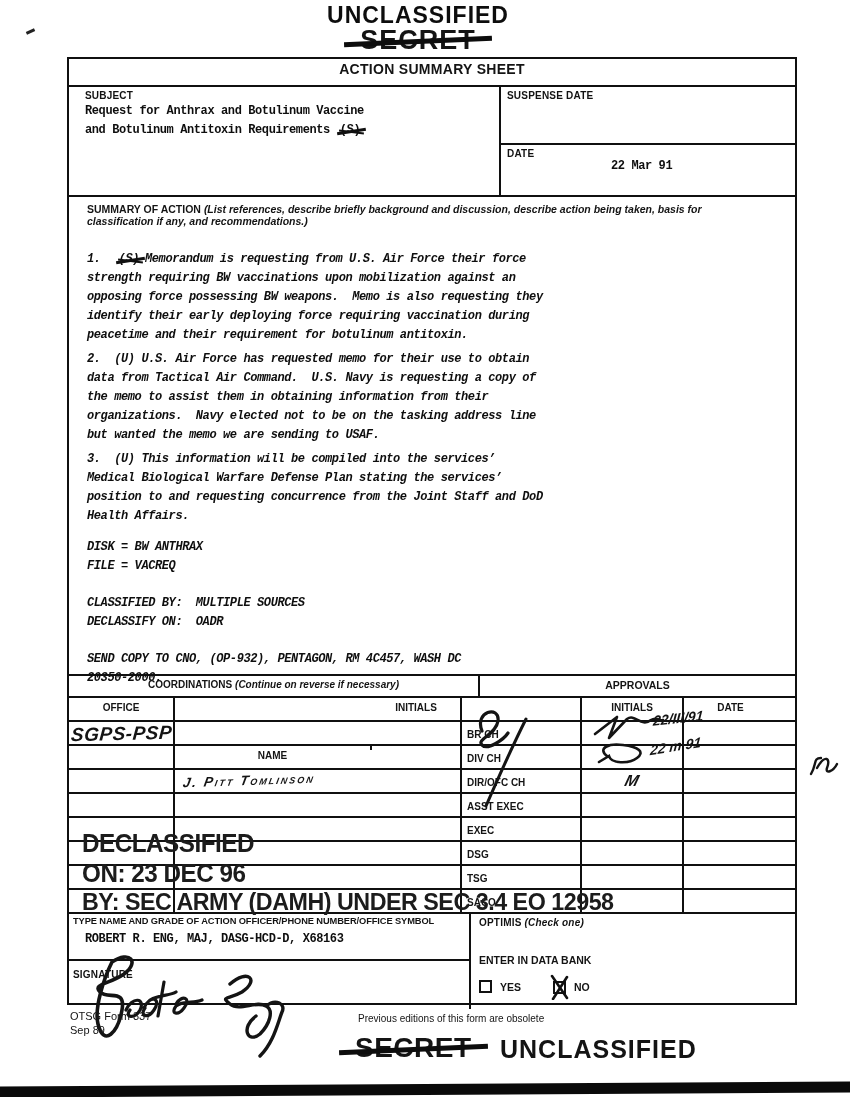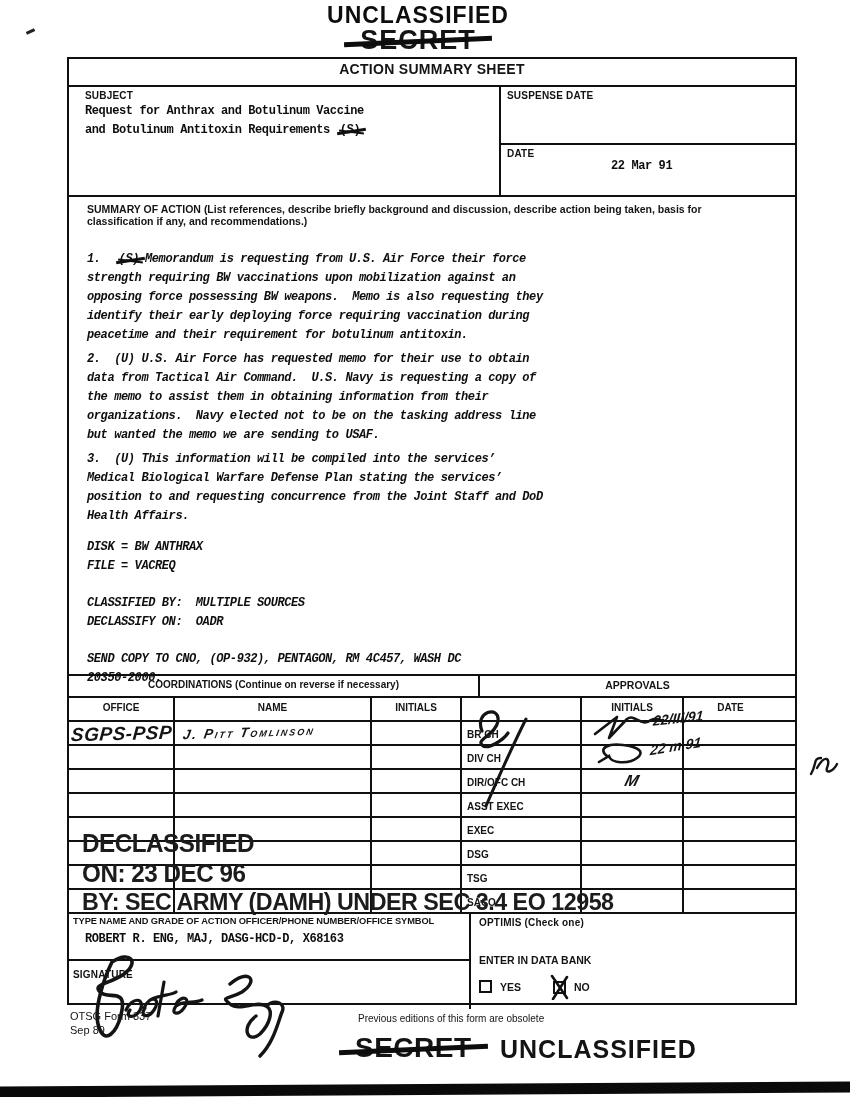--- a/index.html
+++ b/index.html
@@ -31,21 +31,21 @@
   .flabel { font-size:10px; font-weight:700; letter-spacing:0.2px; color:#121212; }
   .typed { font-family:"Liberation Mono","DejaVu Sans Mono",monospace; font-weight:700;
            font-size:12px; line-height:19px; color:#0e0e0e; letter-spacing:-0.4px; }
   .prewrap { white-space:pre-wrap; }
 
   .subject-text { margin-top:1px; }
   .date-value { position:absolute; left:110px; top:12px; }
 
   .summary-cell { height:477px; box-sizing:border-box; padding:6px 14px 0 18px; overflow:visible; }
   .summary-label { font-size:10.5px; font-weight:700; width:680px; }
-  .paren { font-weight:700; }
+  .paren { font-style:italic; font-weight:700; }
   .body-text { margin-top:23px;font-style:italic; }
   .pblock { margin:0; }
   .mt5 { margin-top:5px; } .mt12 { margin-top:12px; } .mt18 { margin-top:18px; }
 
   .struck { position:relative; display:inline-block; margin:0 6px 0 10px; }
   .struck::after { content:""; position:absolute; left:-3px; right:-6px; top:45%; height:3px;
                    background:#101010; transform:rotate(-9deg); }
   .struck::before { content:""; position:absolute; left:-1px; right:-4px; top:55%; height:2px;
                     background:#101010; transform:rotate(7deg); }
   .pnum { margin-right:8px; }
@@ -53,21 +53,21 @@
   
   .coord-table { border-top:2px solid #101010; box-sizing:border-box; }
   .t-row { display:flex; }
   .t-head1 { height:20px; }
   .t-head1 .lhalf { width:411px; border-right:2px solid #101010; box-sizing:border-box;
                     text-align:center; font-size:10px; font-weight:700; padding-top:3px; }
   .t-head1 .rhalf { flex:1; text-align:center; font-size:10.5px; font-weight:700; padding-top:3px; }
   .t-head2 { height:22px; border-top:2px solid #101010; }
   .thc { font-size:10px; font-weight:700; text-align:center; padding-top:4px; box-sizing:border-box; }
   .c-office { width:106px; border-right:2px solid #101010; box-sizing:border-box; }
-  .c-name   { width:197px; border-right:2px solid #101010; box-sizing:border-box; }
+  .c-name   { width:197px; border-right:2px solid #101010; box-sizing:border-box;margin-top:48px; }
   .c-init   { width:90px;  border-right:2px solid #101010; box-sizing:border-box; }
   .a-label  { width:120px; border-right:2px solid #101010; box-sizing:border-box;
               font-size:10px; font-weight:700; padding:7px 0 0 5px; }
   .a-init   { width:102px; border-right:2px solid #101010; box-sizing:border-box; text-align:center; }
   .a-date   { width:93px; box-sizing:border-box; }
   .d-row { height:24px; border-top:2px solid #101010; box-sizing:border-box; }
 
   .hand { font-style:italic; font-weight:700; color:#141414; }
   .hand-office { display:inline-block; font-size:19px; letter-spacing:0.5px;
                  transform:rotate(-1.5deg) skewX(-6deg); margin:1px 0 0 2px; }

